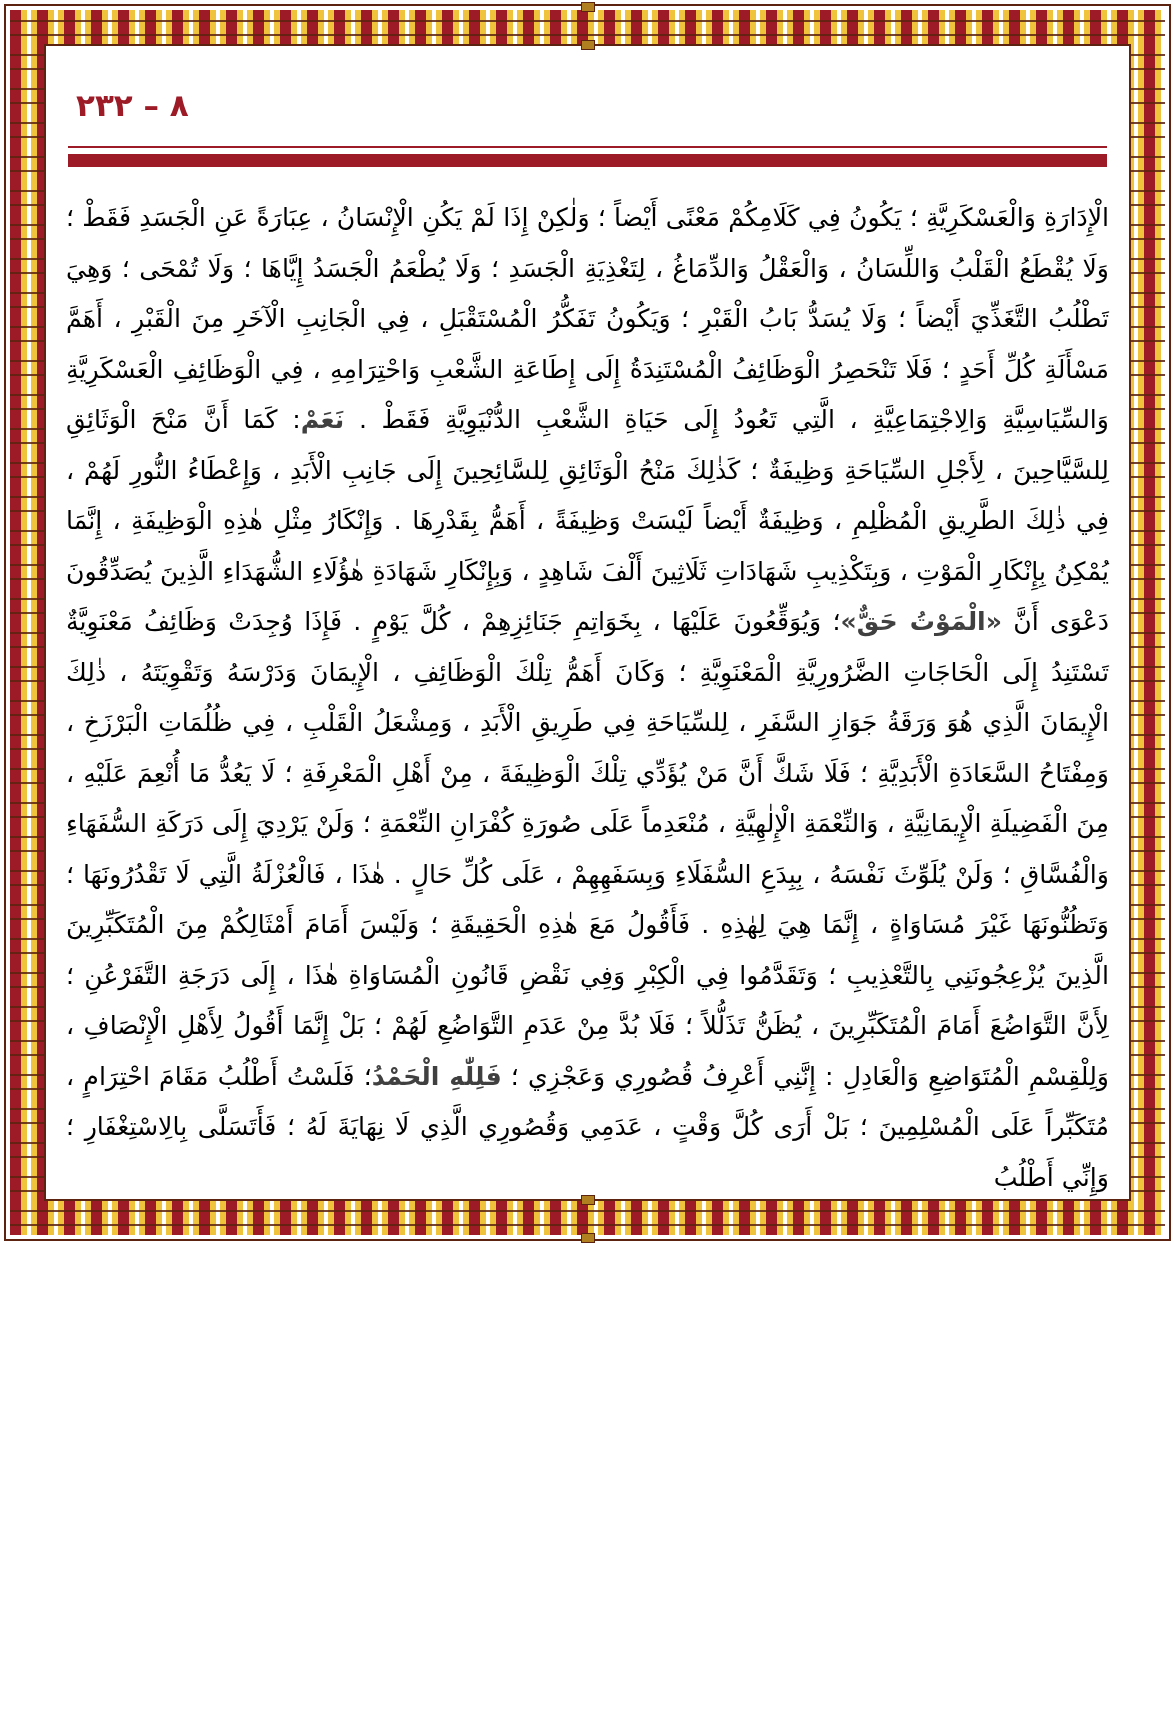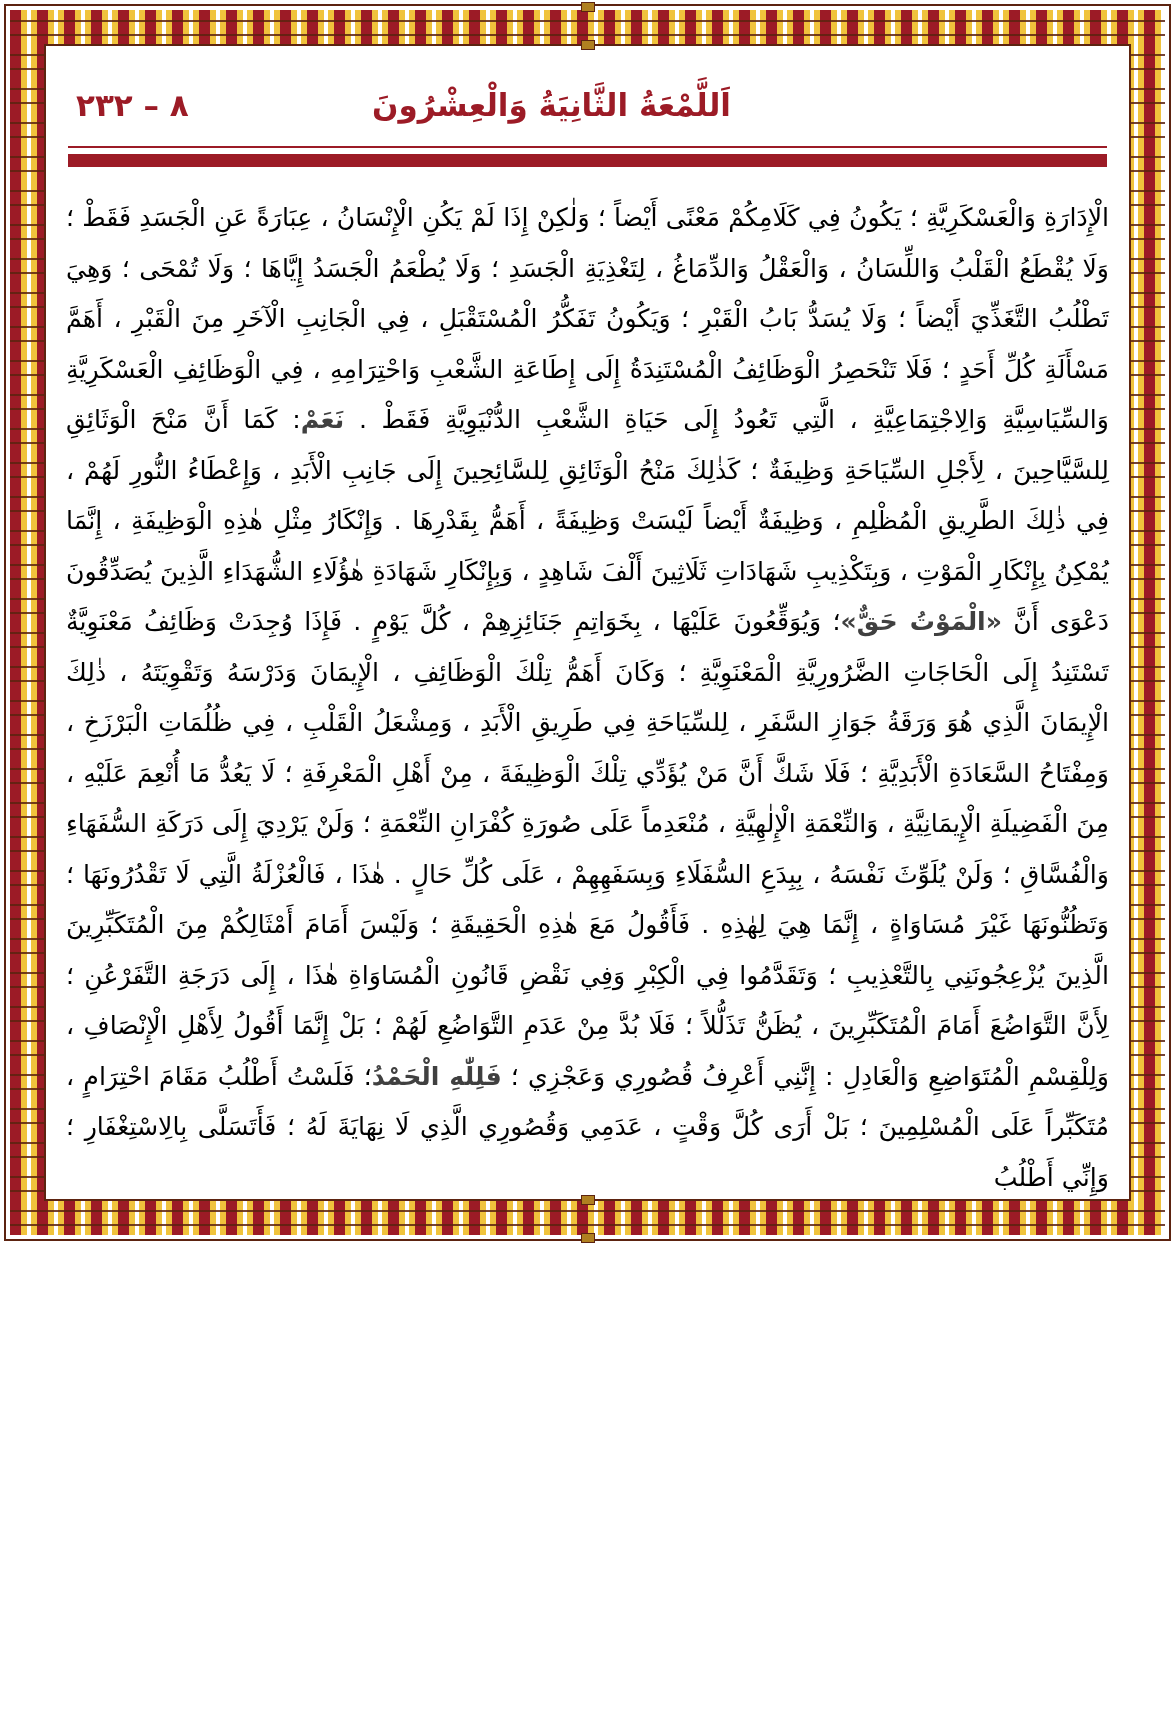--- a/index.html
+++ b/index.html
@@ -167,21 +167,20 @@
 
   <div class="nub top"></div>
   <div class="nub top2"></div>
   <div class="nub bot"></div>
   <div class="nub bot2"></div>
 
   <div class="content">
 
     <div class="header">
       <div class="page-number">٢٣٢ – ٨</div>
-      <div class="header-title">اَللَّمْعَةُ الثَّانِيَةُ وَالْعِشْرُونَ</div>
     </div>
 
     <div class="rule"></div>
 
     <div class="body">
       <p class="tail"><span>الْإِدَارَةِ وَالْعَسْكَرِيَّةِ ؛ يَكُونُ فِي كَلَامِكُمْ مَعْنًى أَيْضاً ؛ وَلٰكِنْ إِذَا لَمْ يَكُنِ الْإِنْسَانُ ، عِبَارَةً عَنِ الْجَسَدِ فَقَطْ ؛ وَلَا يُقْطَعُ الْقَلْبُ وَاللِّسَانُ ، وَالْعَقْلُ وَالدِّمَاغُ ، لِتَغْذِيَةِ الْجَسَدِ ؛ وَلَا يُطْعَمُ الْجَسَدُ إِيَّاهَا ؛ وَلَا تُمْحَى ؛ وَهِيَ تَطْلُبُ التَّغَذِّيَ أَيْضاً ؛ وَلَا يُسَدُّ بَابُ الْقَبْرِ ؛ وَيَكُونُ تَفَكُّرُ الْمُسْتَقْبَلِ ، فِي الْجَانِبِ الْآخَرِ مِنَ الْقَبْرِ ، أَهَمَّ مَسْأَلَةِ كُلِّ أَحَدٍ ؛ فَلَا تَنْحَصِرُ الْوَظَائِفُ الْمُسْتَنِدَةُ إِلَى إِطَاعَةِ الشَّعْبِ وَاحْتِرَامِهِ ، فِي الْوَظَائِفِ الْعَسْكَرِيَّةِ وَالسِّيَاسِيَّةِ وَالِاجْتِمَاعِيَّةِ ، الَّتِي تَعُودُ إِلَى حَيَاةِ الشَّعْبِ الدُّنْيَوِيَّةِ فَقَطْ .</span> <span class="hl">نَعَمْ</span><span>: كَمَا أَنَّ مَنْحَ الْوَثَائِقِ لِلسَّيَّاحِينَ ، لِأَجْلِ السِّيَاحَةِ وَظِيفَةٌ ؛ كَذٰلِكَ مَنْحُ الْوَثَائِقِ لِلسَّائِحِينَ إِلَى جَانِبِ الْأَبَدِ ، وَإِعْطَاءُ النُّورِ لَهُمْ ، فِي ذٰلِكَ الطَّرِيقِ الْمُظْلِمِ ، وَظِيفَةٌ أَيْضاً لَيْسَتْ وَظِيفَةً ، أَهَمُّ بِقَدْرِهَا . وَإِنْكَارُ مِثْلِ هٰذِهِ الْوَظِيفَةِ ، إِنَّمَا يُمْكِنُ بِإِنْكَارِ الْمَوْتِ ، وَبِتَكْذِيبِ شَهَادَاتِ ثَلَاثِينَ أَلْفَ شَاهِدٍ ، وَبِإِنْكَارِ شَهَادَةِ هٰؤُلَاءِ الشُّهَدَاءِ الَّذِينَ يُصَدِّقُونَ دَعْوَى أَنَّ</span> <span class="hl">«الْمَوْتُ حَقٌّ»</span><span>؛ وَيُوَقِّعُونَ عَلَيْهَا ، بِخَوَاتِمِ جَنَائِزِهِمْ ، كُلَّ يَوْمٍ . فَإِذَا وُجِدَتْ وَظَائِفُ مَعْنَوِيَّةٌ تَسْتَنِدُ إِلَى الْحَاجَاتِ الضَّرُورِيَّةِ الْمَعْنَوِيَّةِ ؛ وَكَانَ أَهَمُّ تِلْكَ الْوَظَائِفِ ، الْإِيمَانَ وَدَرْسَهُ وَتَقْوِيَتَهُ ، ذٰلِكَ الْإِيمَانَ الَّذِي هُوَ وَرَقَةُ جَوَازِ السَّفَرِ ، لِلسِّيَاحَةِ فِي طَرِيقِ الْأَبَدِ ، وَمِشْعَلُ الْقَلْبِ ، فِي ظُلُمَاتِ الْبَرْزَخِ ، وَمِفْتَاحُ السَّعَادَةِ الْأَبَدِيَّةِ ؛ فَلَا شَكَّ أَنَّ مَنْ يُؤَدِّي تِلْكَ الْوَظِيفَةَ ، مِنْ أَهْلِ الْمَعْرِفَةِ ؛ لَا يَعُدُّ مَا أُنْعِمَ عَلَيْهِ ، مِنَ الْفَضِيلَةِ الْإِيمَانِيَّةِ ، وَالنِّعْمَةِ الْإِلٰهِيَّةِ ، مُنْعَدِماً عَلَى صُورَةِ كُفْرَانِ النِّعْمَةِ ؛ وَلَنْ يَرْدِيَ إِلَى دَرَكَةِ السُّفَهَاءِ وَالْفُسَّاقِ ؛ وَلَنْ يُلَوِّثَ نَفْسَهُ ، بِبِدَعِ السُّفَلَاءِ وَبِسَفَهِهِمْ ، عَلَى كُلِّ حَالٍ . هٰذَا ، فَالْعُزْلَةُ الَّتِي لَا تَقْدُرُونَهَا ؛ وَتَظُنُّونَهَا غَيْرَ مُسَاوَاةٍ ، إِنَّمَا هِيَ لِهٰذِهِ . فَأَقُولُ مَعَ هٰذِهِ الْحَقِيقَةِ ؛ وَلَيْسَ أَمَامَ أَمْثَالِكُمْ مِنَ الْمُتَكَبِّرِينَ الَّذِينَ يُزْعِجُونَنِي بِالتَّعْذِيبِ ؛ وَتَقَدَّمُوا فِي الْكِبْرِ وَفِي نَقْضِ قَانُونِ الْمُسَاوَاةِ هٰذَا ، إِلَى دَرَجَةِ التَّفَرْعُنِ ؛ لِأَنَّ التَّوَاضُعَ أَمَامَ الْمُتَكَبِّرِينَ ، يُظَنُّ تَذَلُّلاً ؛ فَلَا بُدَّ مِنْ عَدَمِ التَّوَاضُعِ لَهُمْ ؛ بَلْ إِنَّمَا أَقُولُ لِأَهْلِ الْإِنْصَافِ ، وَلِلْقِسْمِ الْمُتَوَاضِعِ وَالْعَادِلِ : إِنَّنِي أَعْرِفُ قُصُورِي وَعَجْزِي ؛</span> <span class="hl">فَلِلّٰهِ الْحَمْدُ</span><span>؛ فَلَسْتُ أَطْلُبُ مَقَامَ احْتِرَامٍ ، مُتَكَبِّراً عَلَى الْمُسْلِمِينَ ؛ بَلْ أَرَى كُلَّ وَقْتٍ ، عَدَمِي وَقُصُورِي الَّذِي لَا نِهَايَةَ لَهُ ؛ فَأَتَسَلَّى بِالِاسْتِغْفَارِ ؛ وَإِنِّي أَطْلُبُ</span></p>
     </div>
 
   </div>
 </div>

